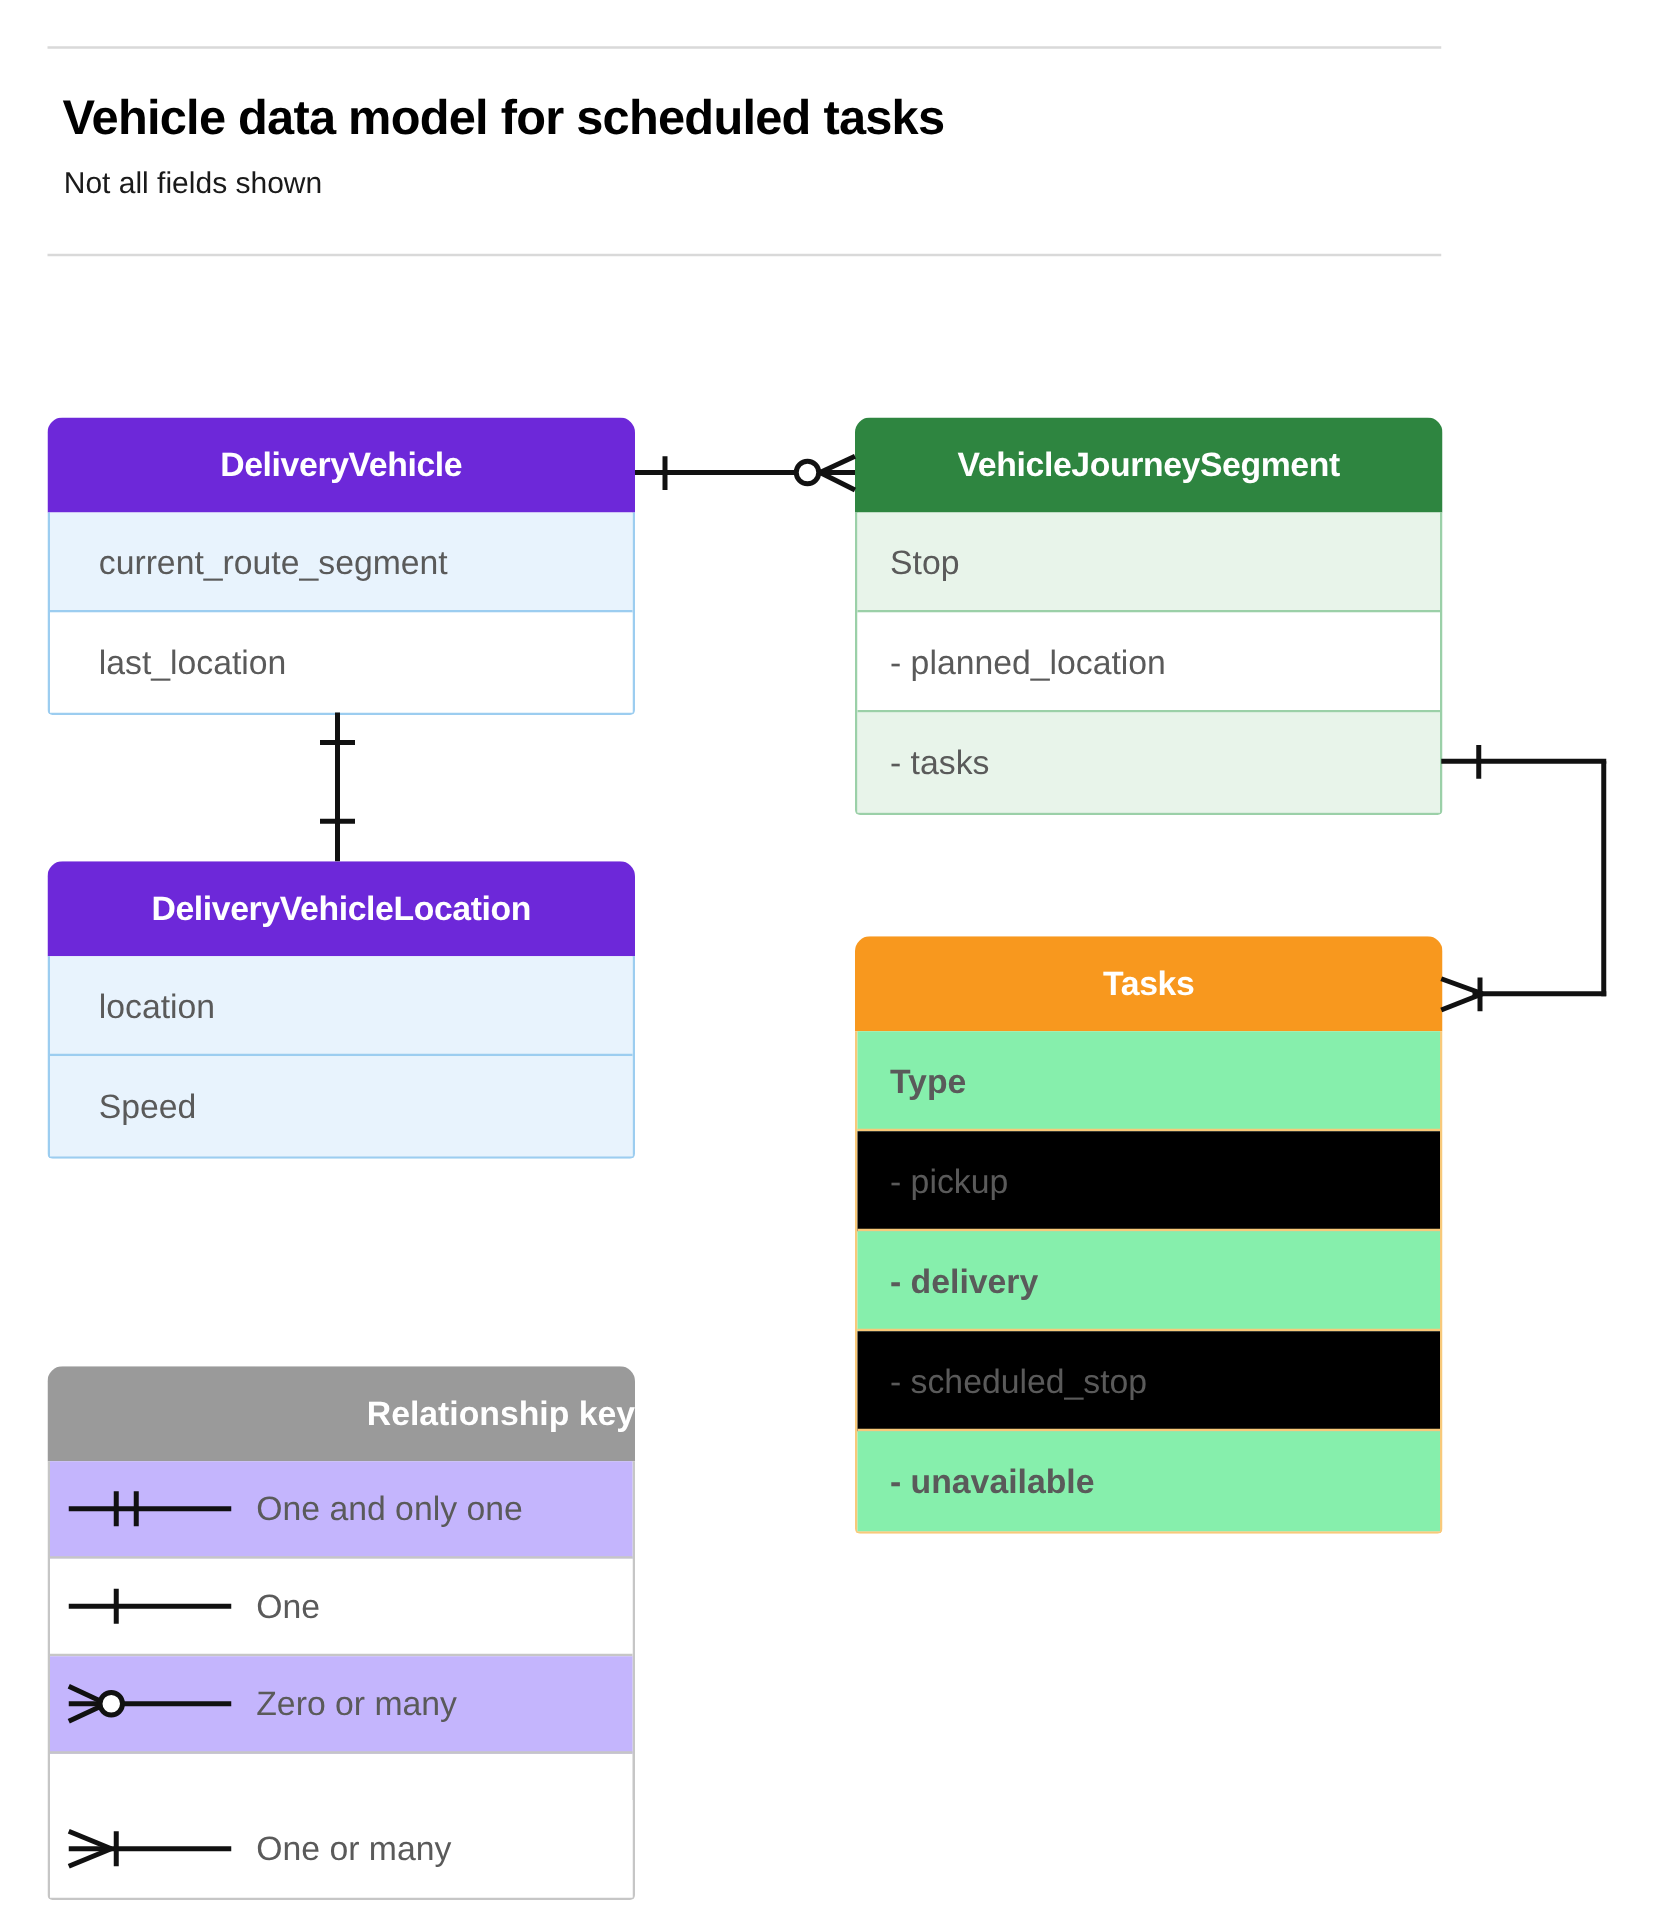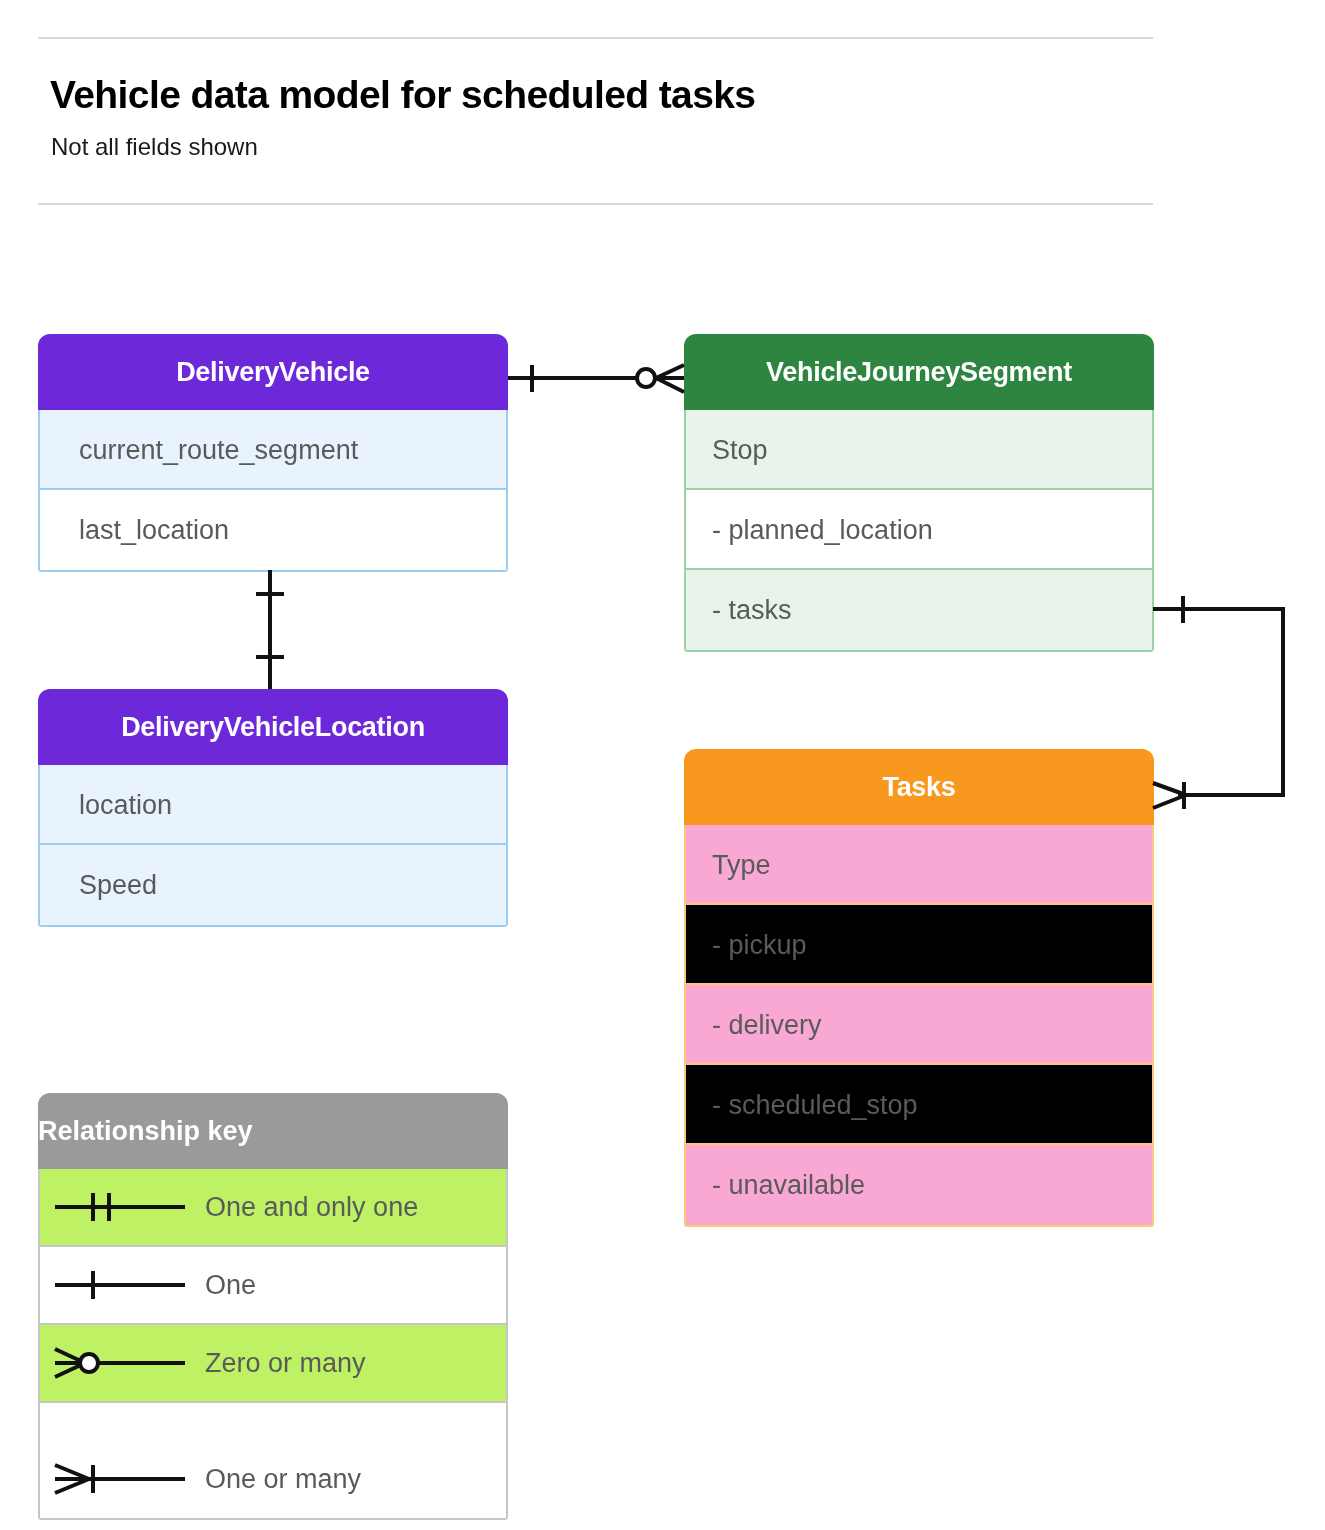--- a/index.html
+++ b/index.html
@@ -89,63 +89,63 @@
   
   .green .entity-header { background: #2e8540; }
   .green .entity-rows   { border-color: #9bd0a8; }
   .green .entity-row    { border-bottom-color: #9bd0a8; background: #ffffff; }
   .green .entity-row.tint { background: #e8f4ea; }
 
   
   .orange .entity-header { background: #f8981e; }
   .orange .entity-rows   { border-color: #f8c97a; }
   .orange .entity-row    { border-bottom-color: #f8c97a; background: #000000; }
-  .orange .entity-row.tint { background: #f9a8d4; }
+  .orange .entity-row.tint { background: #86efac; font-weight: bold; }
 
   
   #entity-delivery-vehicle          { left: 38px;  top: 334px;  width: 470px; }
   #entity-vehicle-journey-segment   { left: 684px; top: 334px;  width: 470px; }
   #entity-delivery-vehicle-location { left: 38px;  top: 689px;  width: 470px; }
   #entity-tasks                     { left: 684px; top: 749px;  width: 470px; }
 
   
   #legend {
     position: absolute;
     left: 38px;
     top: 1093px;
     width: 470px;
     border-radius: 12px 12px 4px 4px;
     overflow: hidden;
     box-sizing: border-box;
   }
   #legend-header {
     height: 76px;
     line-height: 76px;
-    text-align: left;
+    text-align: right;
     background: #9a9a9a;
     color: #ffffff;
     font-size: 27px;
     font-weight: bold;
     white-space: nowrap;
   }
   #legend-rows {
     box-sizing: border-box;
     border: 2px solid #c6c6c6;
     border-top: none;
   }
   .legend-row {
     height: 78px;
     box-sizing: border-box;
     display: flex;
     align-items: center;
     background: #ffffff;
     border-bottom: 2px solid #c6c6c6;
   }
   .legend-row:last-child { border-bottom: none; margin-top: 37px; }
-  .legend-row.tint { background: #bef264; }
+  .legend-row.tint { background: #c4b5fd; }
   .legend-symbol {
     width: 165px;
     flex: none;
     display: flex;
     align-items: center;
     justify-content: center;
   }
   .legend-label {
     font-size: 27px;
     color: #5a5a5a;

